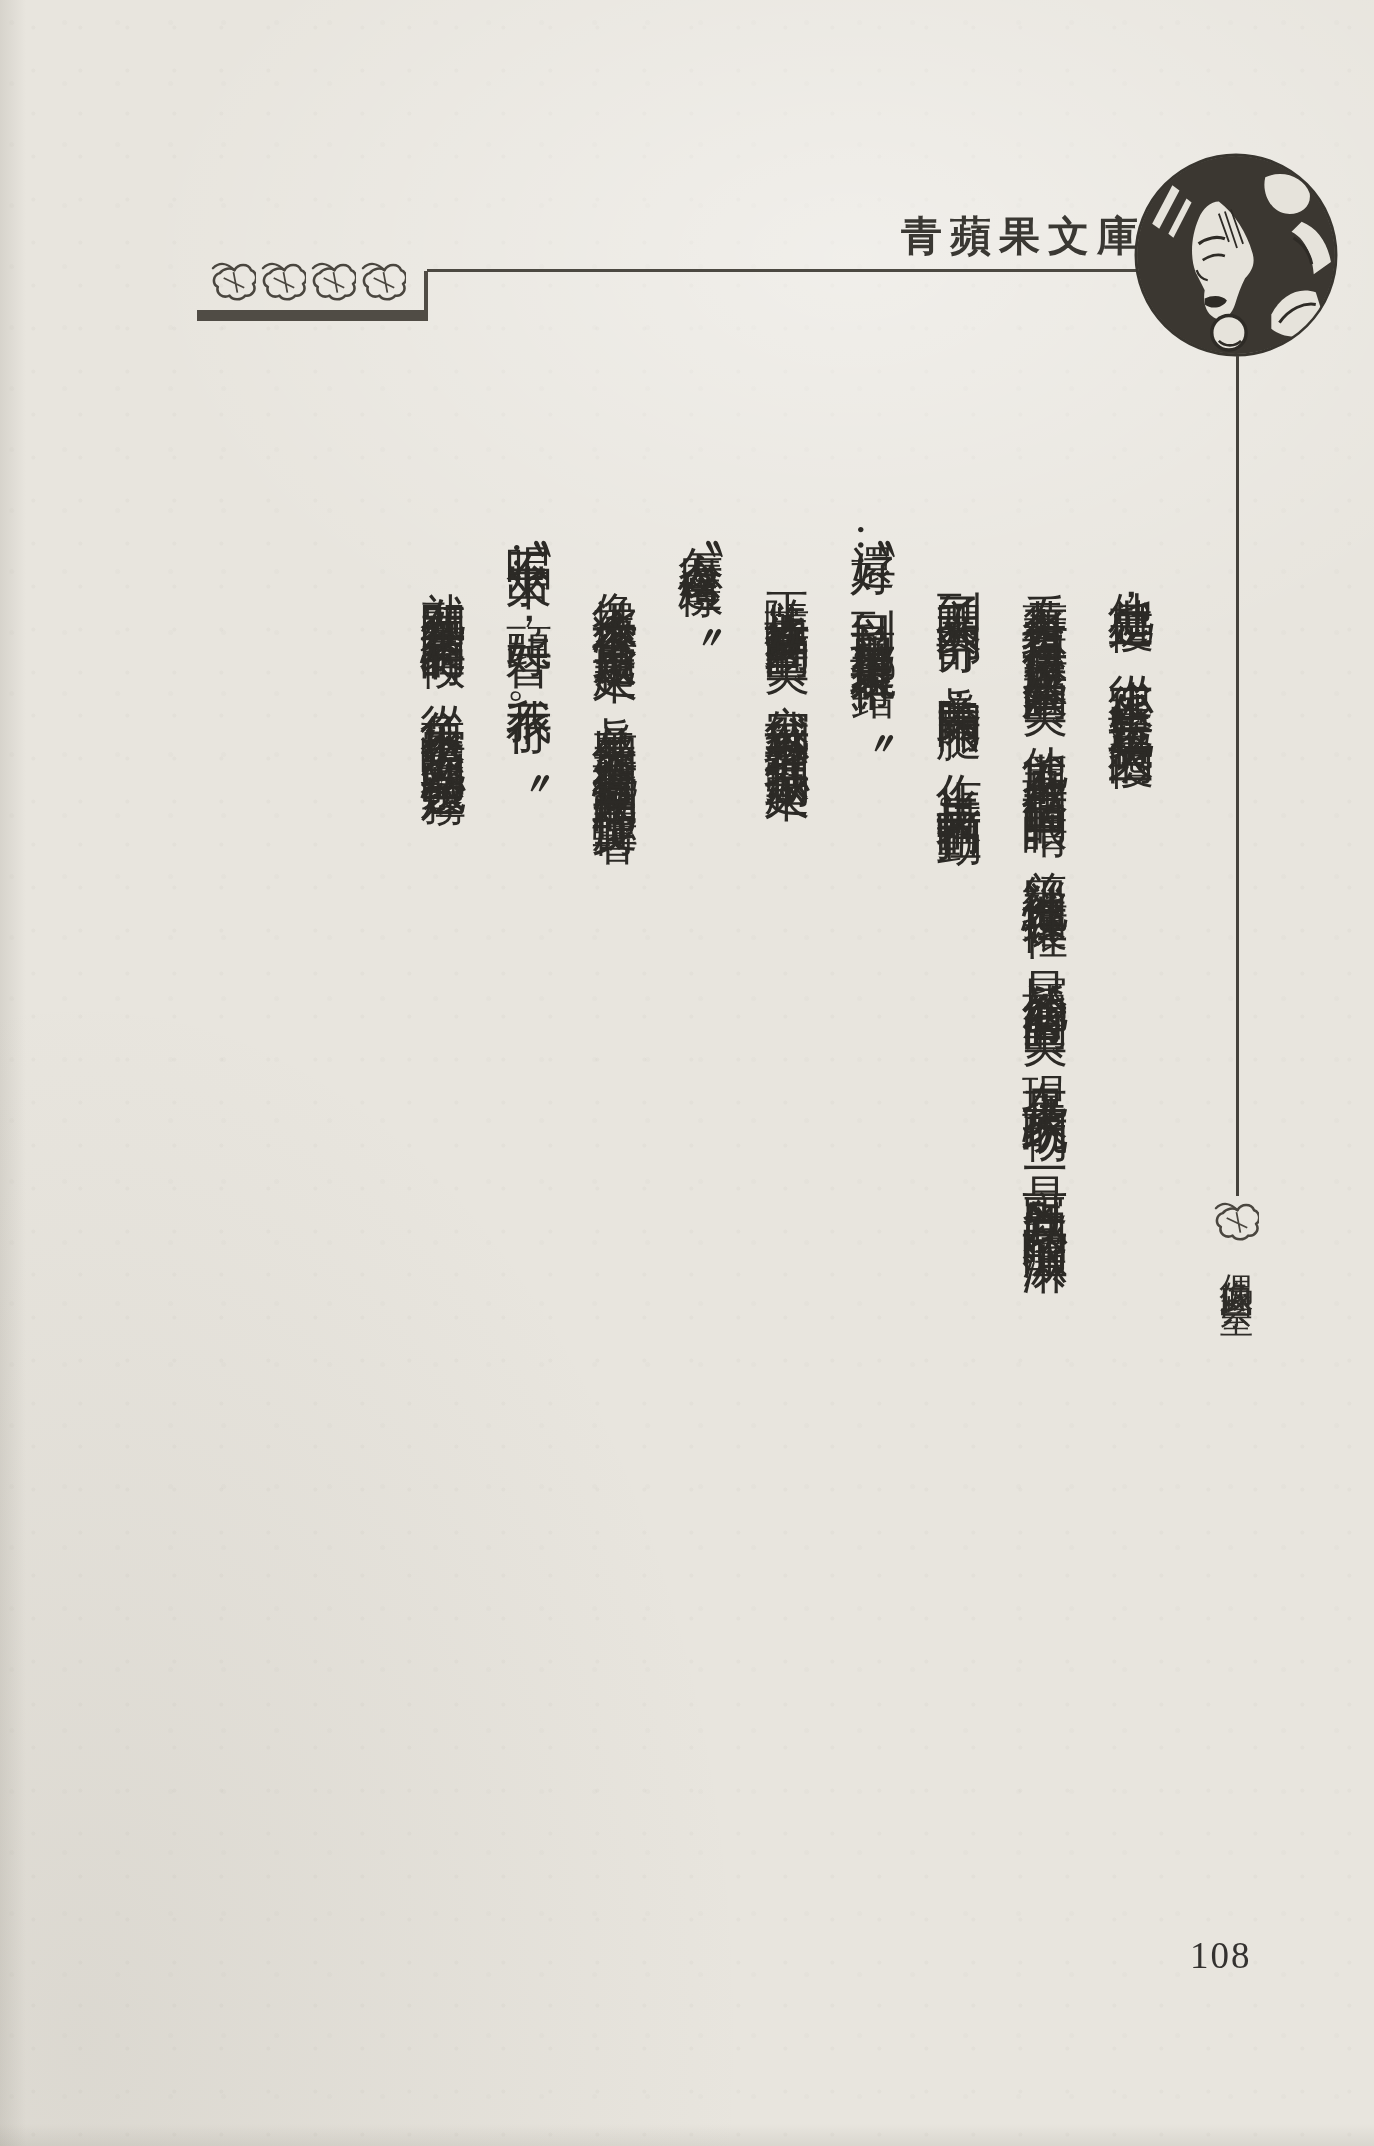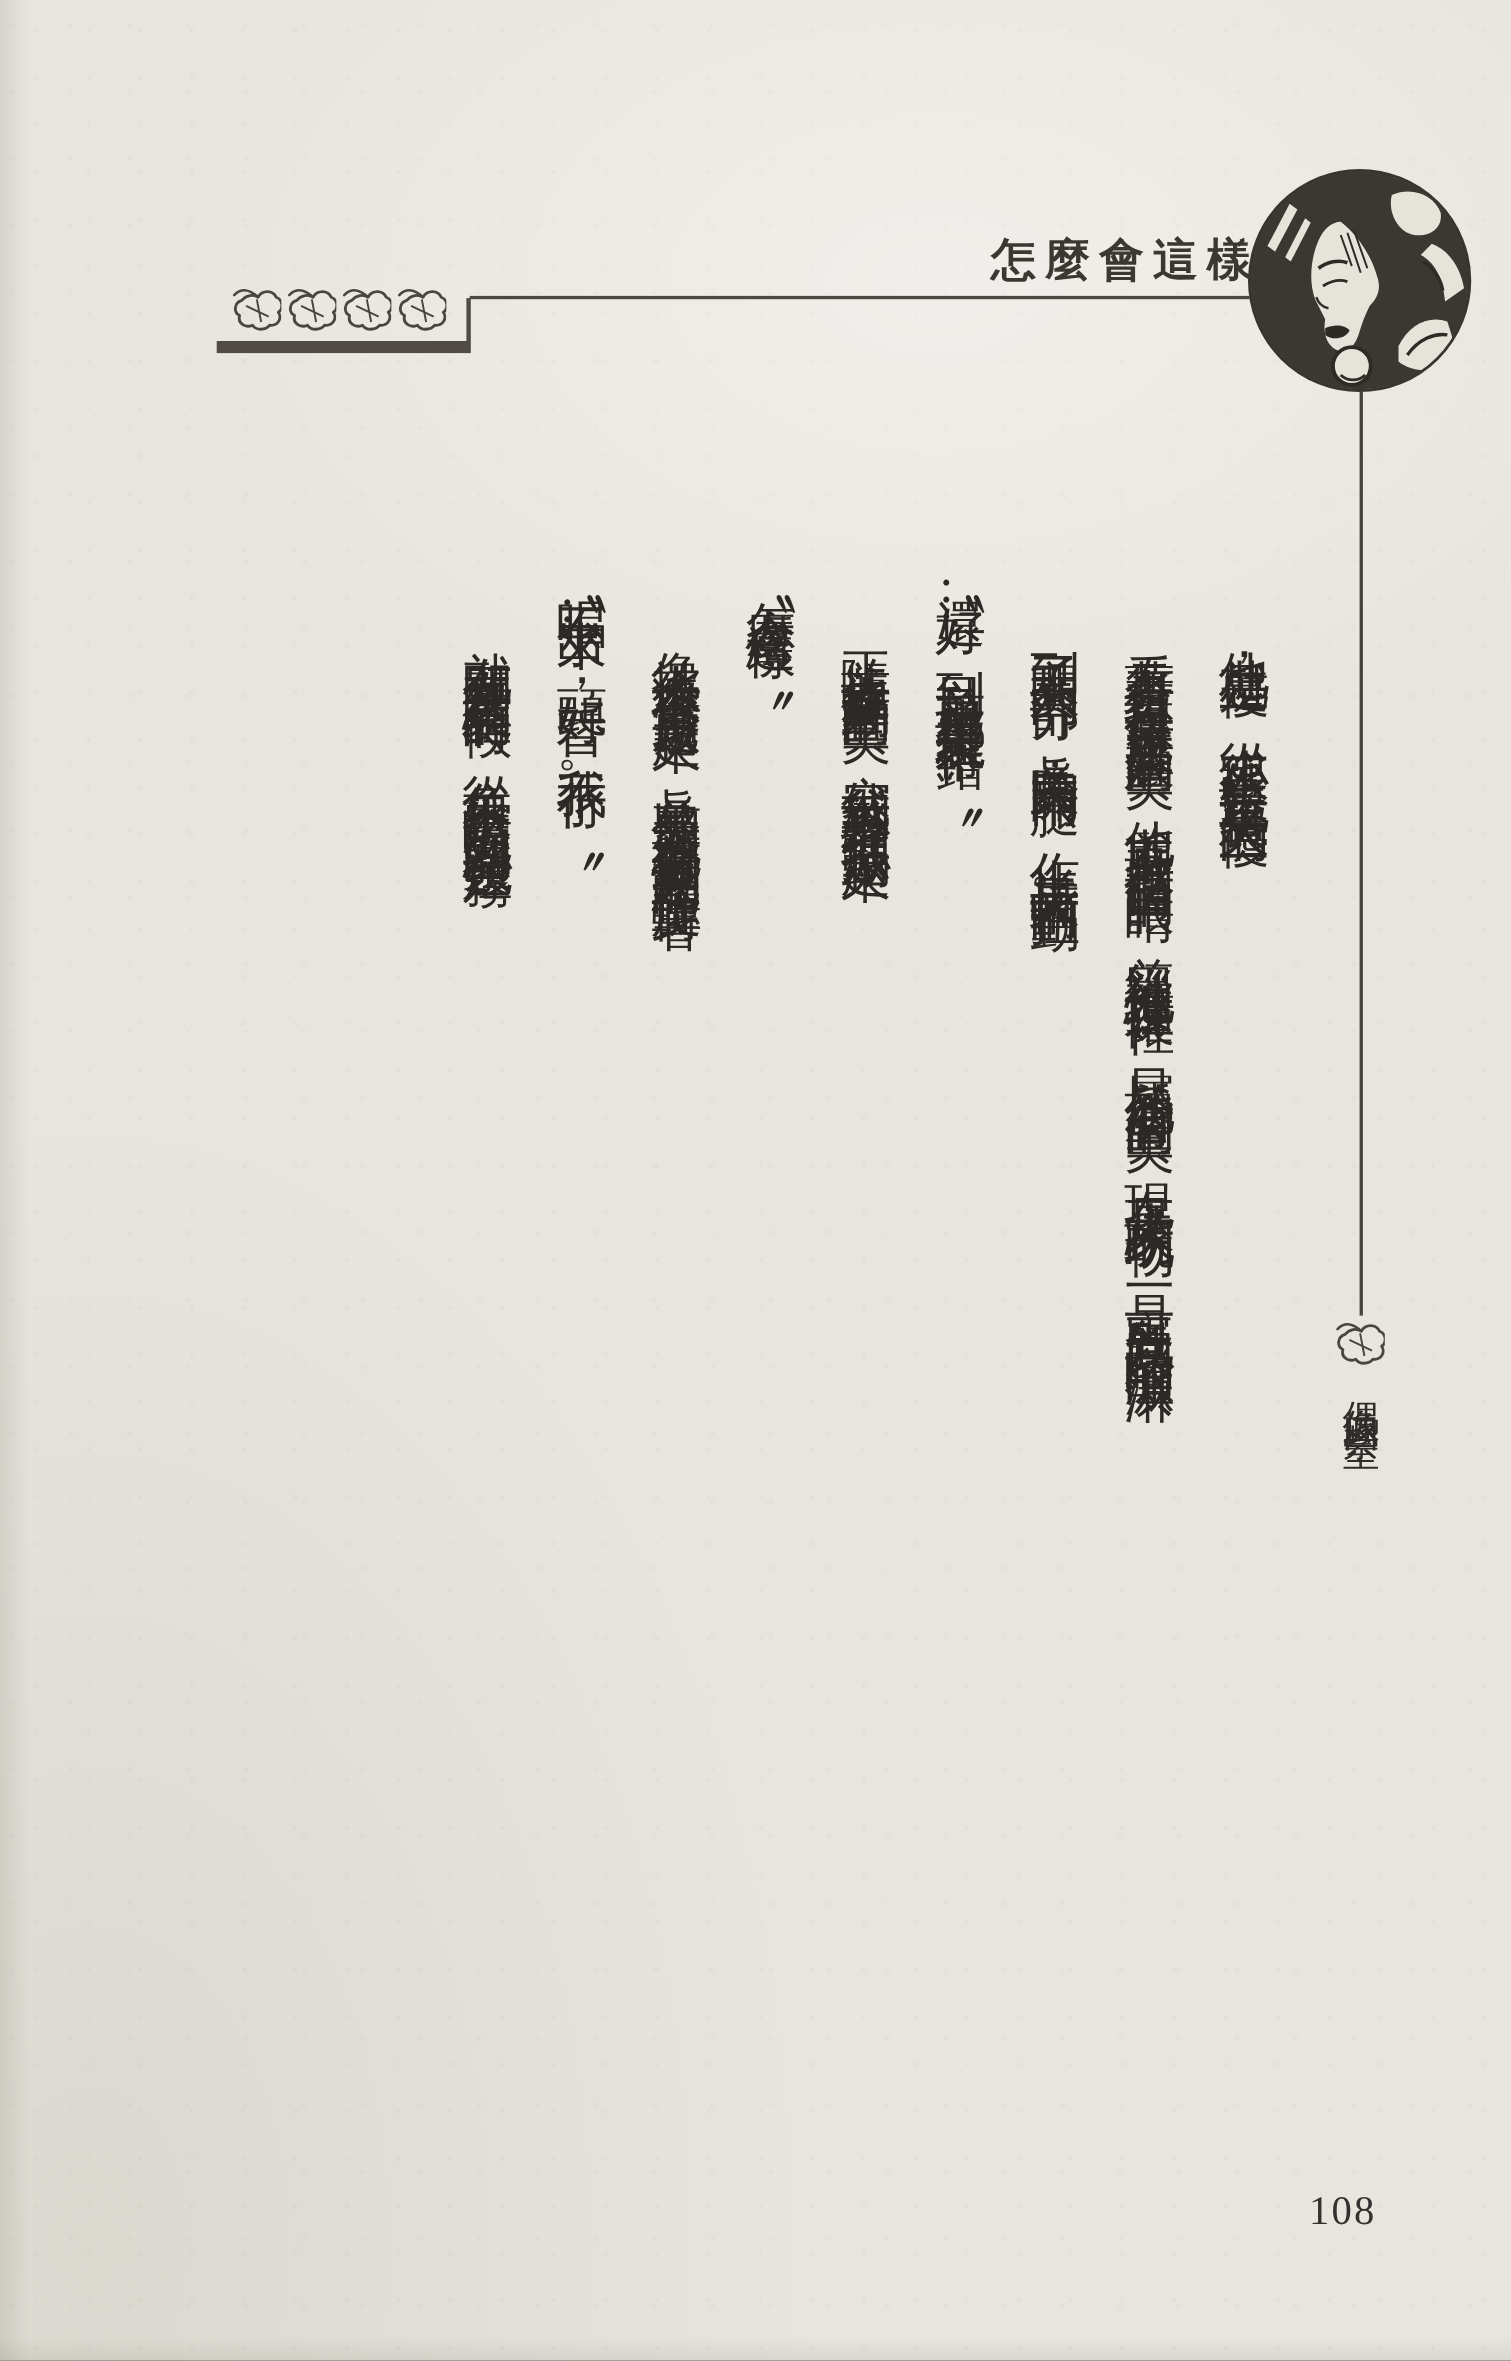--- a/index.html
+++ b/index.html
@@ -45,21 +45,21 @@
   
   .body-text{
     position:absolute;left:142px;top:452px;width:1032px;height:1458px;
     writing-mode:vertical-rl;text-orientation:mixed;
     font-size:46px;line-height:86px;letter-spacing:6px;
     color:#2c2a26;
   }
   .body-text p{margin:0;padding:0;}
   
   .page-number{
-    position:absolute;left:1190px;top:1992px;
+    position:absolute;left:1190px;top:1937px;
     font-size:37px;letter-spacing:2px;color:#343230;line-height:1;text-align:center;
   }
 </style>
 </head>
 <body>
 
 <svg width="0" height="0" style="position:absolute">
   <defs>
     <symbol id="leaf" viewBox="0 0 48 44">
       <path d="M4,11 C11,4 19,6 26,13" fill="none" stroke="#4a463f" stroke-width="2.4" stroke-linecap="round"></path>
@@ -82,21 +82,21 @@
         <use href="#leaf"></use>
       </svg>
     <svg>
         <use href="#leaf"></use>
       </svg>
   </div>
   <div class="bar-thick"></div>
   <div class="bar-step"></div>
   <div class="rule-thin"></div>
 
-  <div class="header-title">怎麼會這樣</div>
+  <div class="header-title">青蘋果文庫</div>
 
   <svg class="portrait" viewBox="0 0 206 206">
     <defs>
         <clipPath id="pclip">
           <circle cx="103" cy="103" r="98"></circle>
         </clipPath>
       </defs>
     <circle cx="103" cy="103" r="99" fill="#e7e4dc" stroke="#38352f" stroke-width="3"></circle>
     <g clip-path="url(#pclip)">
       <path d="M0,0 H206 V206 H0 Z" fill="#3b3731"></path>

